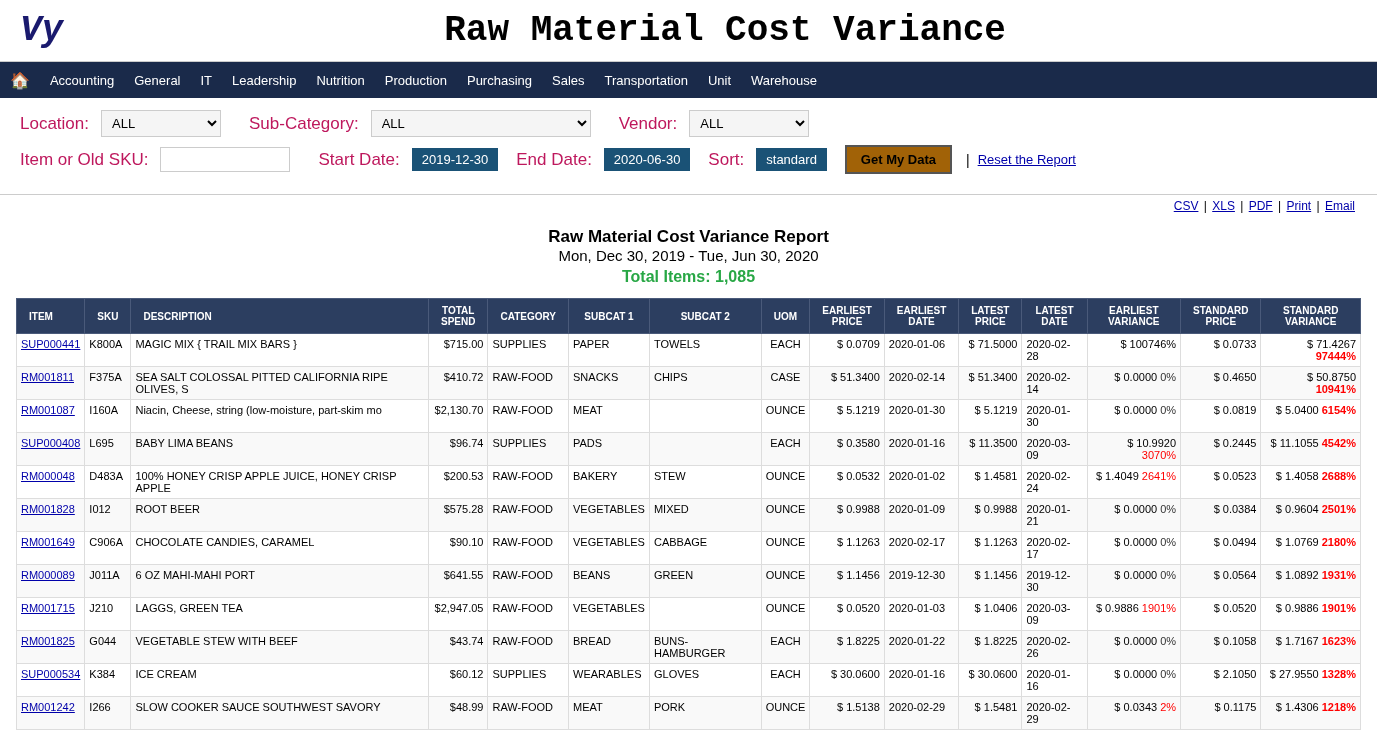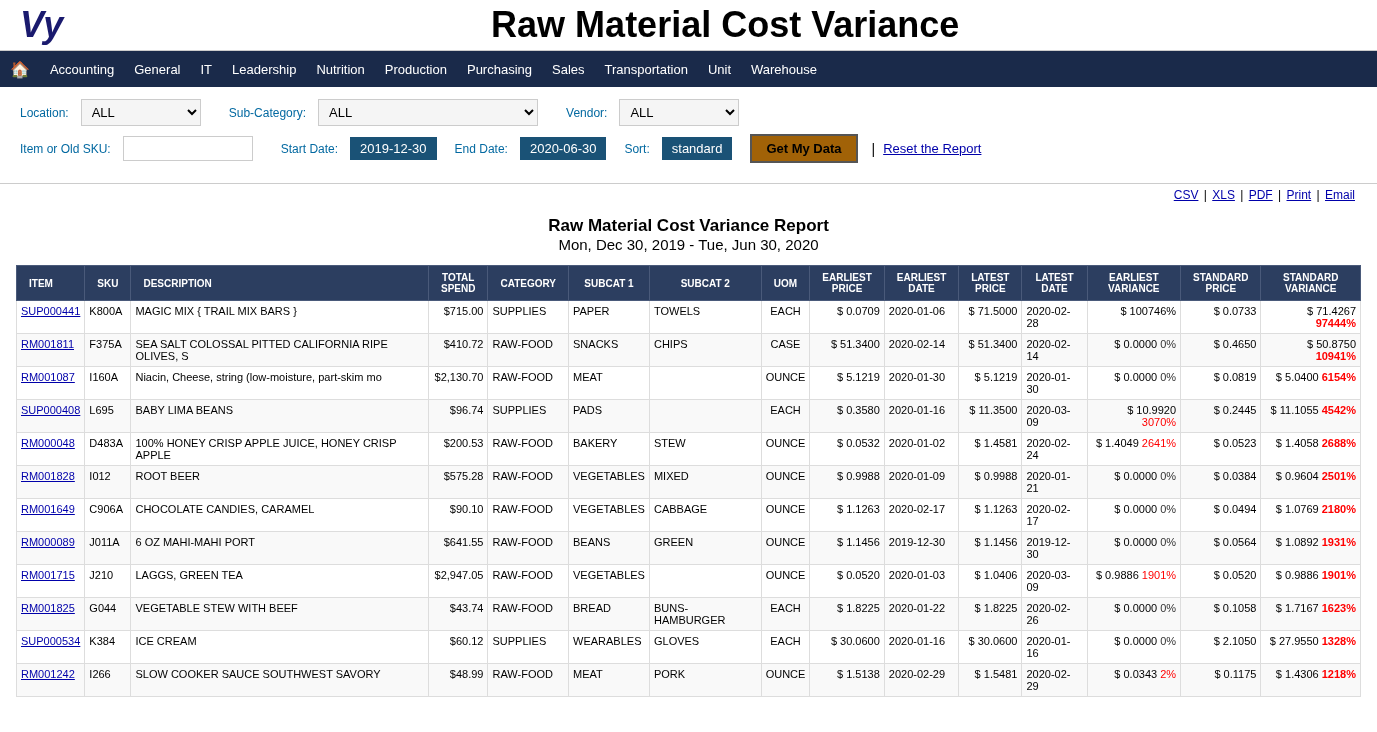--- a/index.html
+++ b/index.html
@@ -2,22 +2,23 @@
 <html><head>
   <meta charset="utf-8">
   <style>
     * { box-sizing: border-box; margin: 0; padding: 0; }
     body { font-family: Arial, sans-serif; font-size: 12px; background: #fff; color: #000; }
 
     
     .top-header {
       display: flex;
       align-items: center;
-      padding: 4px 20px;
+      padding: 10px 20px;
       border-bottom: 1px solid #ccc;
+      font-family: Liberation Mono, monospace;
     }
     .logo {
       font-size: 36px;
       font-weight: bold;
       color: #1a1a6e;
       margin-right: 30px;
       font-style: italic;
     }
     .page-title {
       flex: 1;
@@ -53,22 +54,22 @@
       border-bottom: 1px solid #ccc;
     }
     .filter-row {
       display: flex;
       align-items: center;
       margin-bottom: 8px;
       flex-wrap: wrap;
       gap: 8px;
     }
     .filter-label {
-      font-size: 12px;
-      color: #0369a1;
+      font-size: 17px;
+      color: #be185d;
       margin-right: 4px;
     }
     .filter-select {
       border: 1px solid #ccc;
       padding: 4px 6px;
       font-size: 13px;
       background: #f5f5f5;
       min-width: 120px;
     }
     .filter-select-wide {
@@ -244,20 +245,21 @@
   <a>CSV</a> |
   <a>XLS</a> |
   <a>PDF</a> |
   <a>Print</a> |
   <a>Email</a>
 </div>
 
 <div class="report-title-area">
   <div class="rpt-title">Raw Material Cost Variance Report</div>
   <div class="rpt-date">Mon, Dec 30, 2019 - Tue, Jun 30, 2020</div>
+  <div class="rpt-total">Total Items: 1,085</div>
 </div>
 
 <div class="table-container">
   <table>
     <thead>
       <tr>
         <th class="left">ITEM</th>
         <th class="left">SKU</th>
         <th class="left">DESCRIPTION</th>
         <th>TOTAL<br>SPEND</th>

